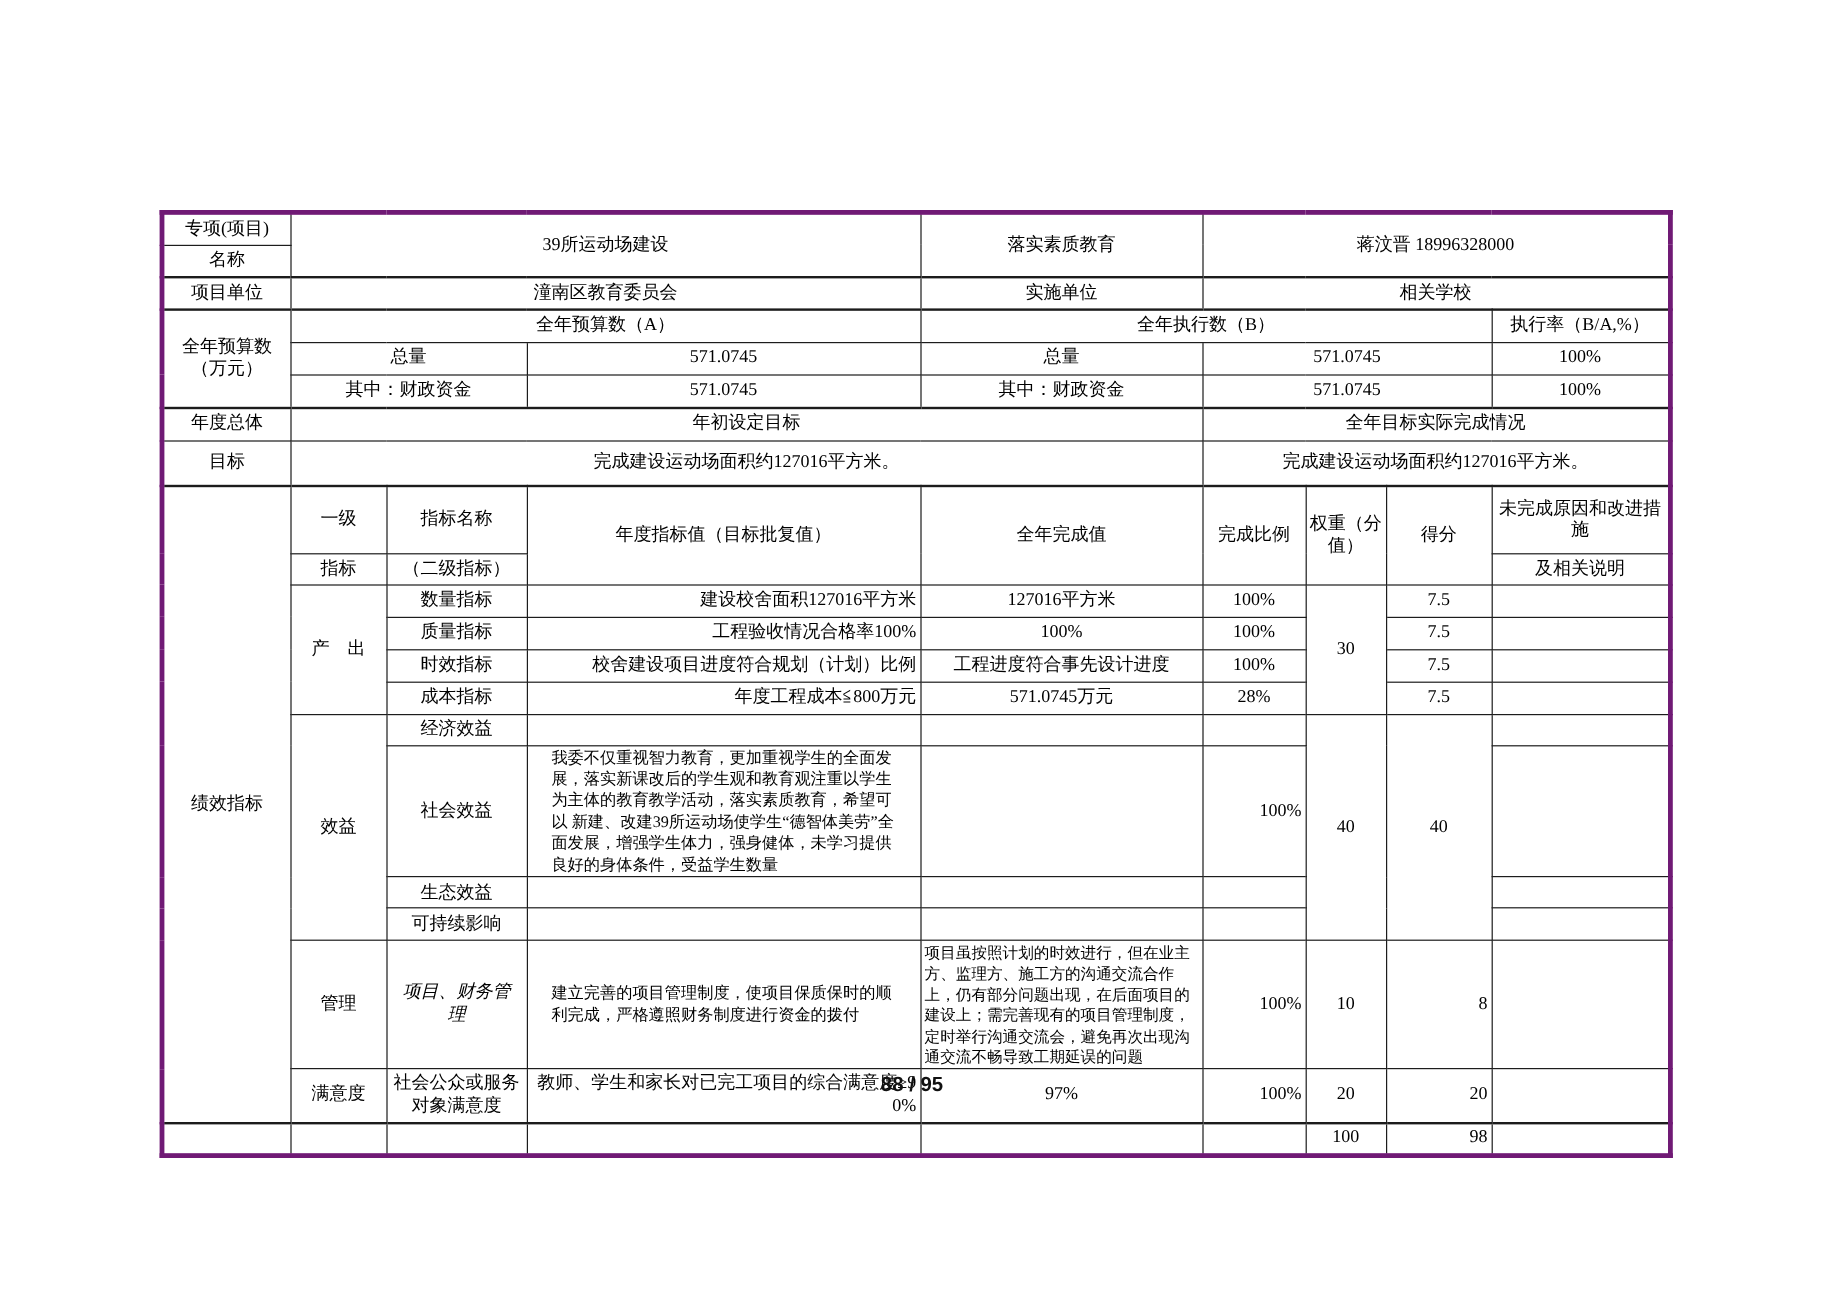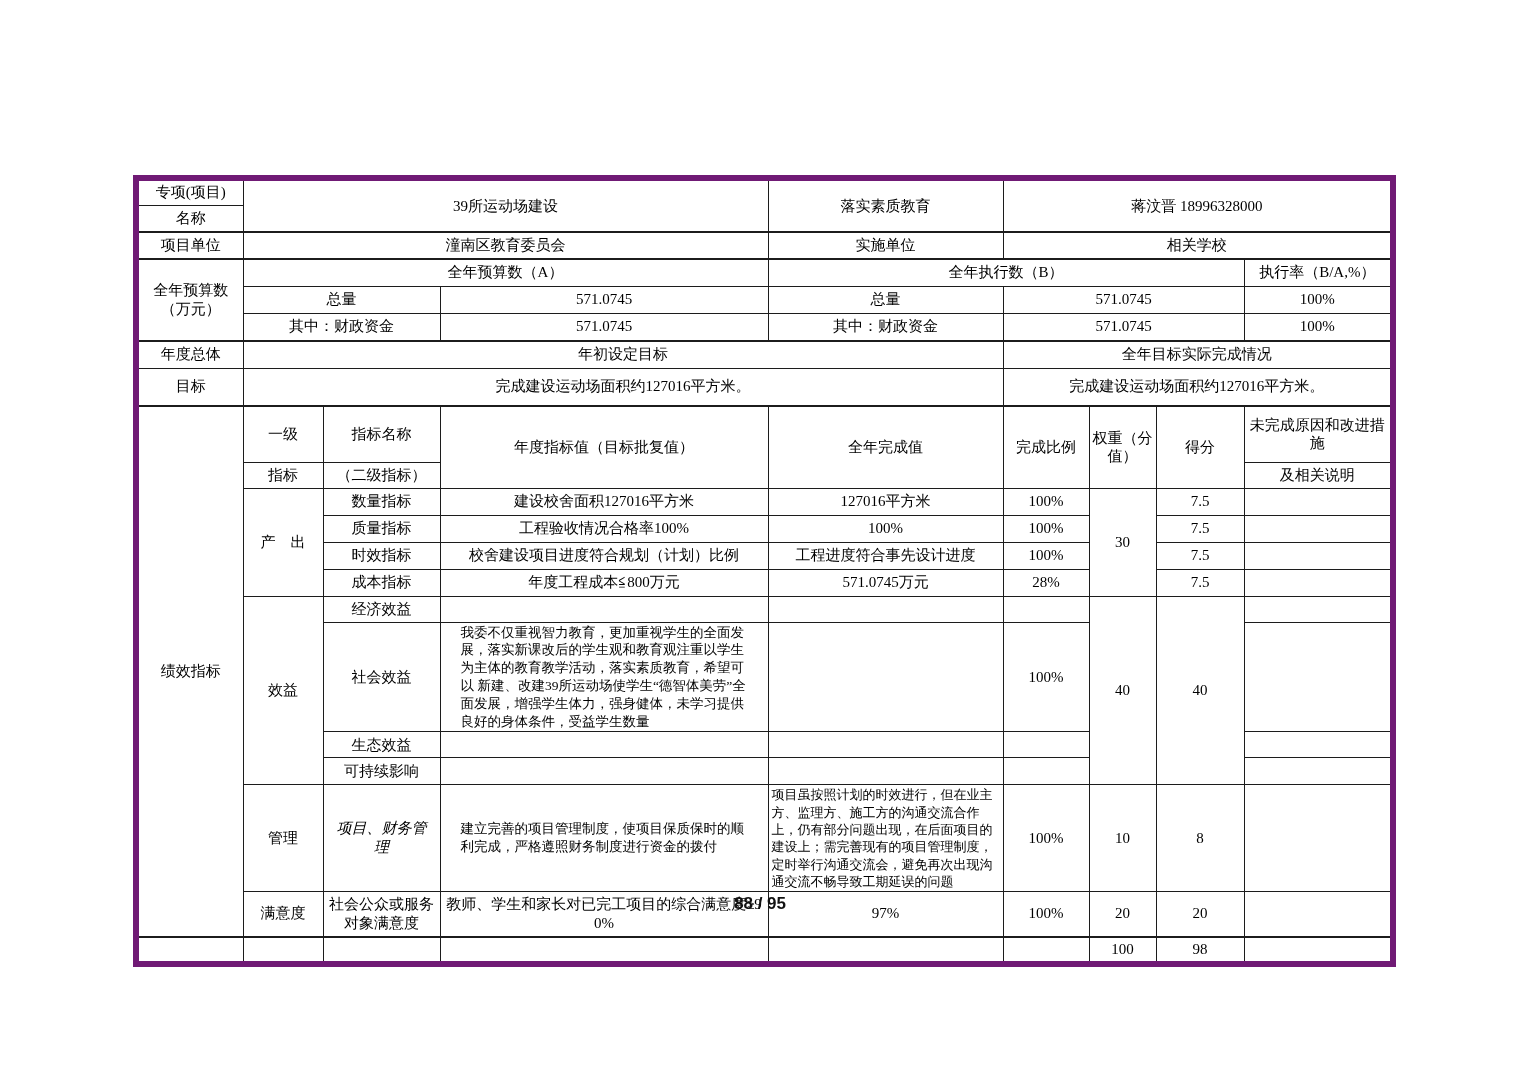--- a/index.html
+++ b/index.html
@@ -1,24 +1,24 @@
 <!DOCTYPE html>
 <html><head>
 <meta charset="utf-8">
 <style>
   html,body{margin:0;padding:0;background:#ffffff;}
   .sheet{position:relative;width:1520px;height:1074px;background:#ffffff;overflow:hidden;
          font-family:"Liberation Serif","DejaVu Serif",serif;color:#000;}
   table.perf{position:absolute;left:133px;top:175px;width:1257px;
              border-collapse:collapse;table-layout:fixed;
-             border:6px solid #701a75;}
+             border:4px solid #701a75;}
   td{border:1px solid #1c1c1c;text-align:center;vertical-align:middle;
      font-size:15px;line-height:1.25;padding:0 3px;overflow:hidden;word-break:break-all;}
   td.b2{border-bottom-width:2px;}
-  td.tl{text-align:center;}
+  td.tl{text-align:right;}
   td.sm{font-size:13.5px;text-align:left;line-height:1.32;padding:1px 20px;}
   td.tiny{font-size:13px;text-align:left;line-height:1.33;padding:1px 3px;vertical-align:top;}
   td.wrapname{padding:0 7px;font-style:italic;}
   .footer{position:absolute;top:894px;left:0;width:100%;text-align:center;
           font-family:"Liberation Sans","DejaVu Sans",sans-serif;font-weight:bold;font-size:17px;color:#111;}
 </style>
 </head>
 <body>
 
 <div class="sheet">

